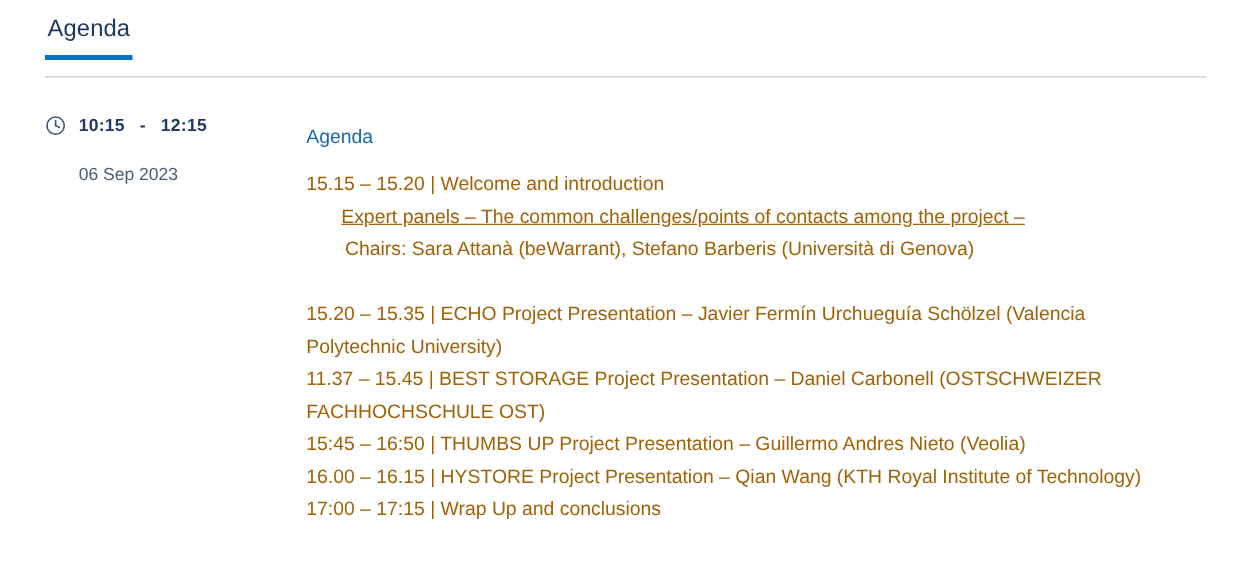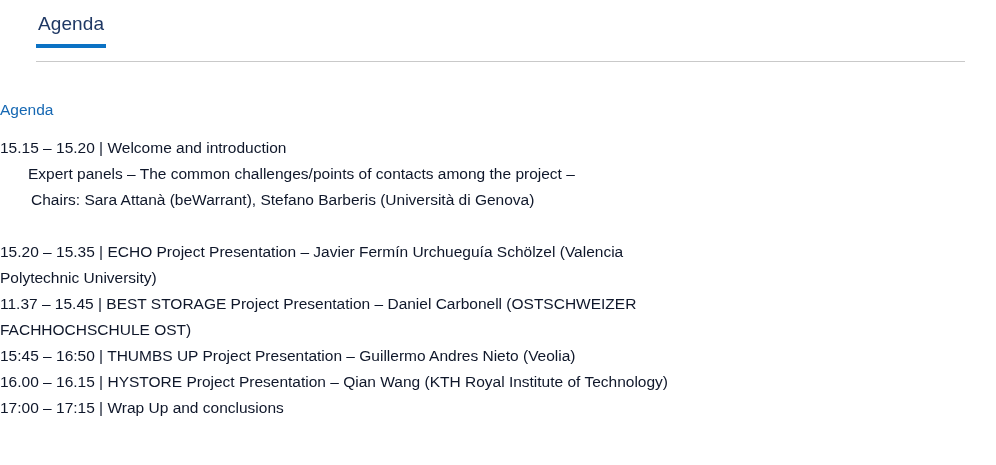--- a/index.html
+++ b/index.html
@@ -105,40 +105,55 @@
     line-height: 20px;
     color: #1668b3;
     text-decoration: none;
     cursor: pointer;
     margin-bottom: 15px;
   }
 
   .para {
     font-size: 15.5px;
     line-height: 26px;
-    color: #0f172a;
+    color: #a16207;
     max-width: 690px;
   }
   .block-gap { height: 26px; }
 
   .line { white-space: normal; }
-  .indent-lg { padding-left: 28px; }
+  .indent-lg { padding-left: 28px; text-decoration: underline; }
   .indent-sm { padding-left: 5px; margin-left: 26px; }
 </style>
 </head>
 <body>
 
 <div class="tabbar">
   <div class="tab active">Agenda</div>
 </div>
 
 <div class="divider"></div>
 
 <div class="session">
 
+  <div class="meta">
+    <div class="time-row">
+      <span class="clock-icon">
+        <svg viewBox="0 0 20 20" width="17" height="17" aria-hidden="true">
+          <circle cx="10" cy="10" r="8.1" fill="none" stroke="#3d4f6e" stroke-width="1.5"></circle>
+          <line x1="10" y1="10" x2="10" y2="5.3" stroke="#3d4f6e" stroke-width="1.5" stroke-linecap="round"></line>
+          <line x1="10" y1="10" x2="13.6" y2="11.7" stroke="#3d4f6e" stroke-width="1.5" stroke-linecap="round"></line>
+        </svg>
+      </span>
+      <span class="time-text">10:15</span>
+      <span class="time-text time-sep">-</span>
+      <span class="time-text">12:15</span>
+    </div>
+    <div class="date-text">06 Sep 2023</div>
+  </div>
 
   <div class="content">
 
     <a class="agenda-link" href="#">Agenda</a>
 
     
     <div class="para">
       <div class="line">15.15 – 15.20 | Welcome and introduction</div>
       <div class="line indent-lg">Expert panels – The common challenges/points of contacts among the project –</div>
       <div class="line indent-sm">Chairs: Sara Attanà (beWarrant), Stefano Barberis (Università di Genova)</div>

